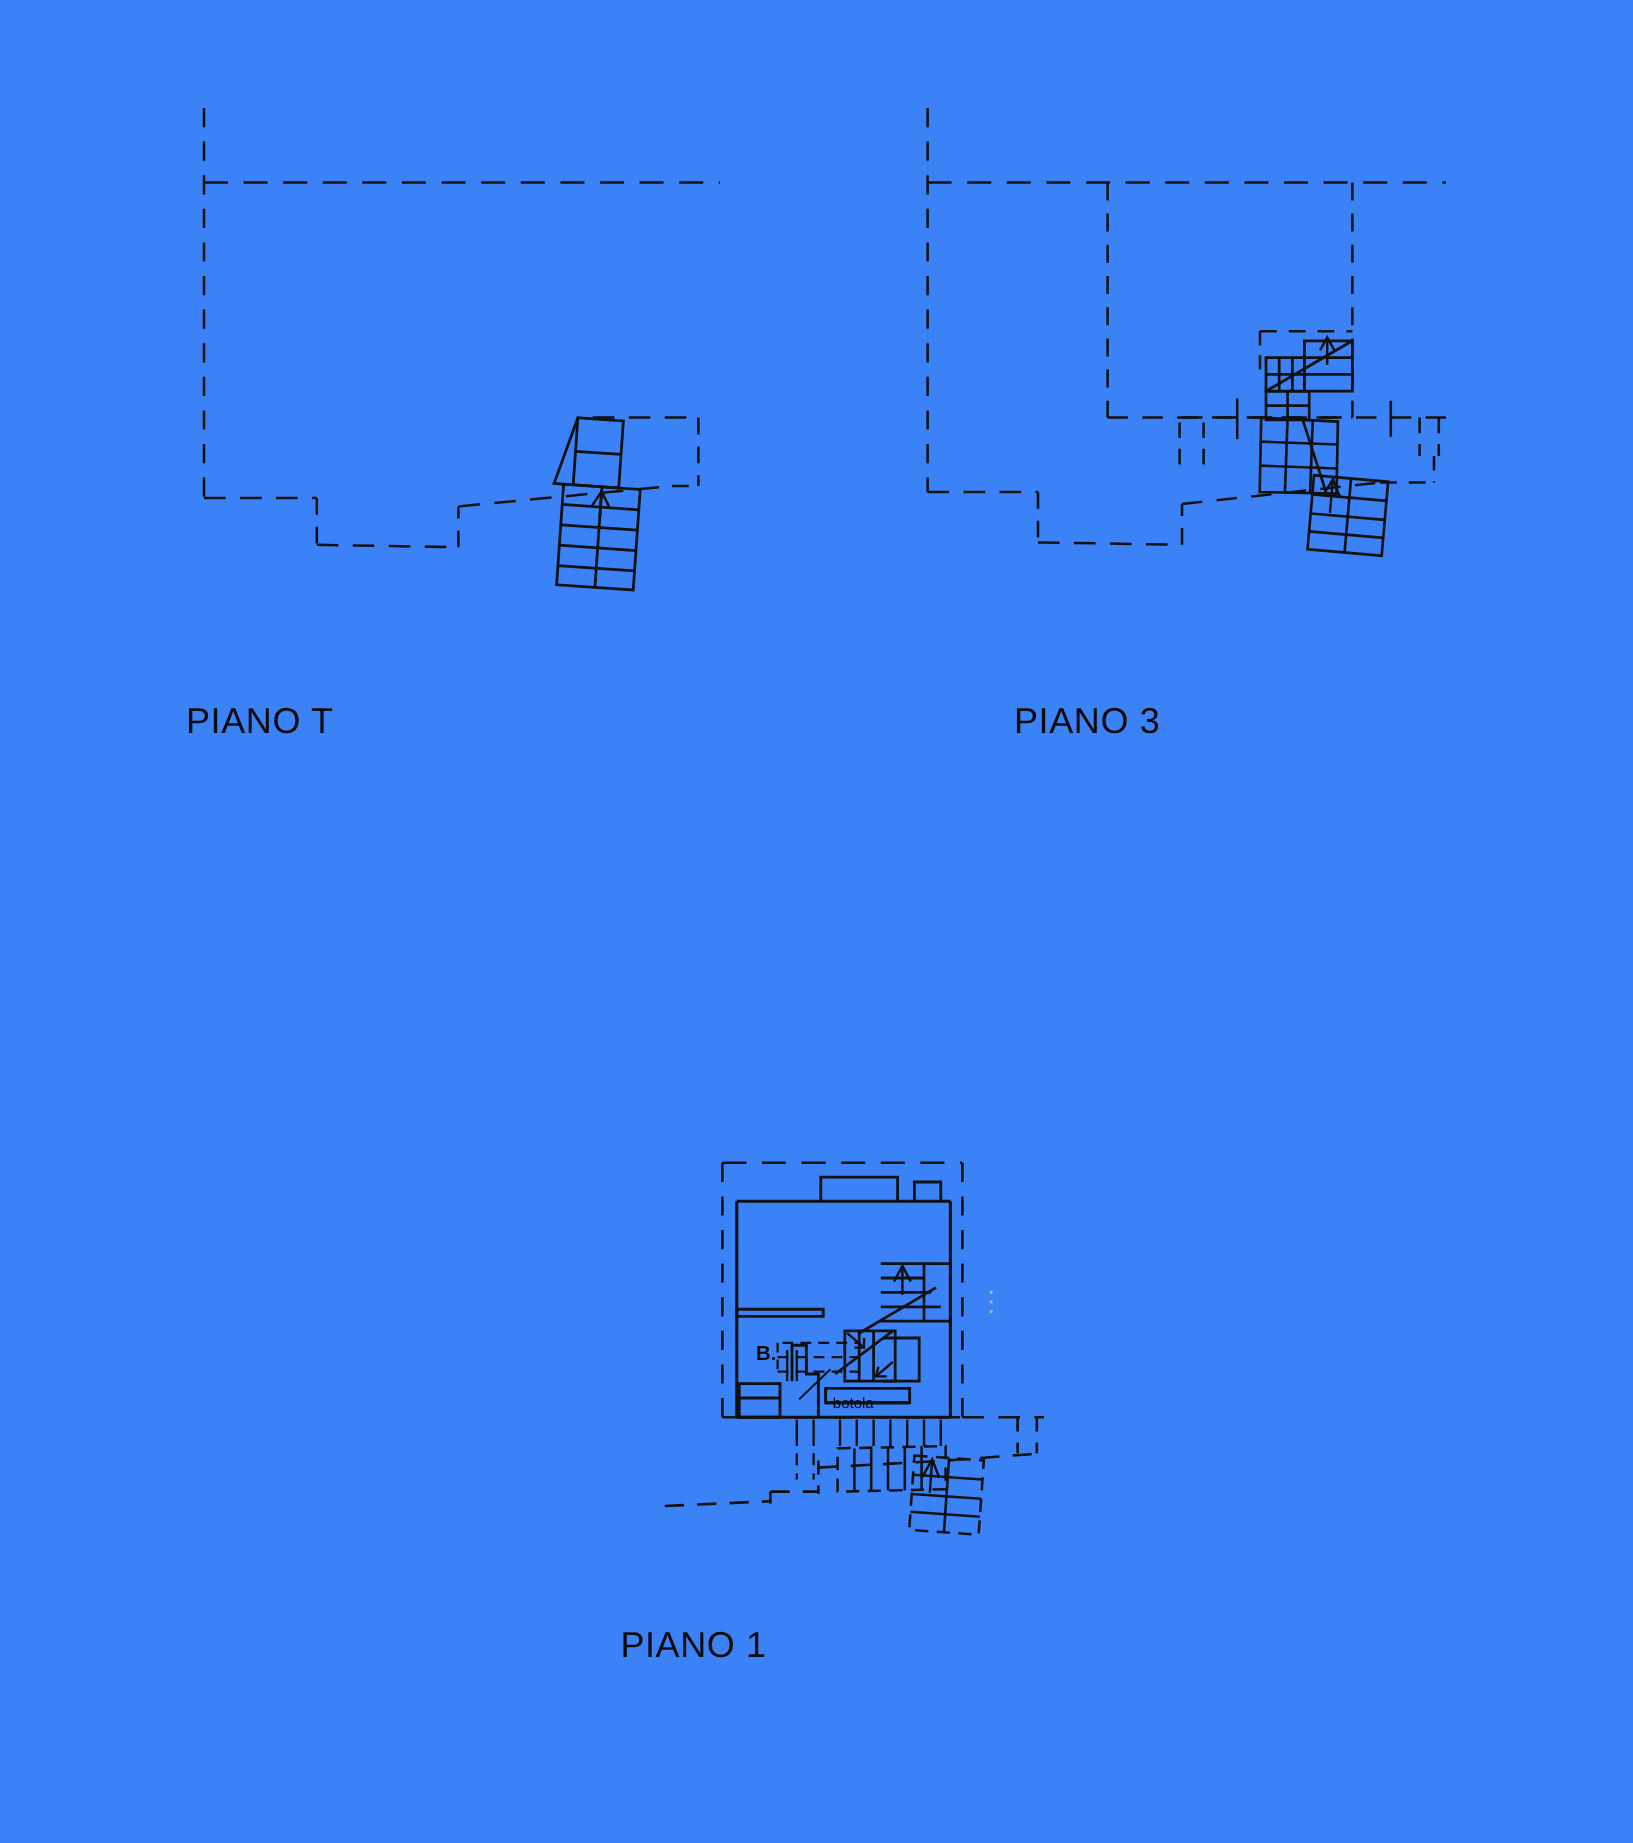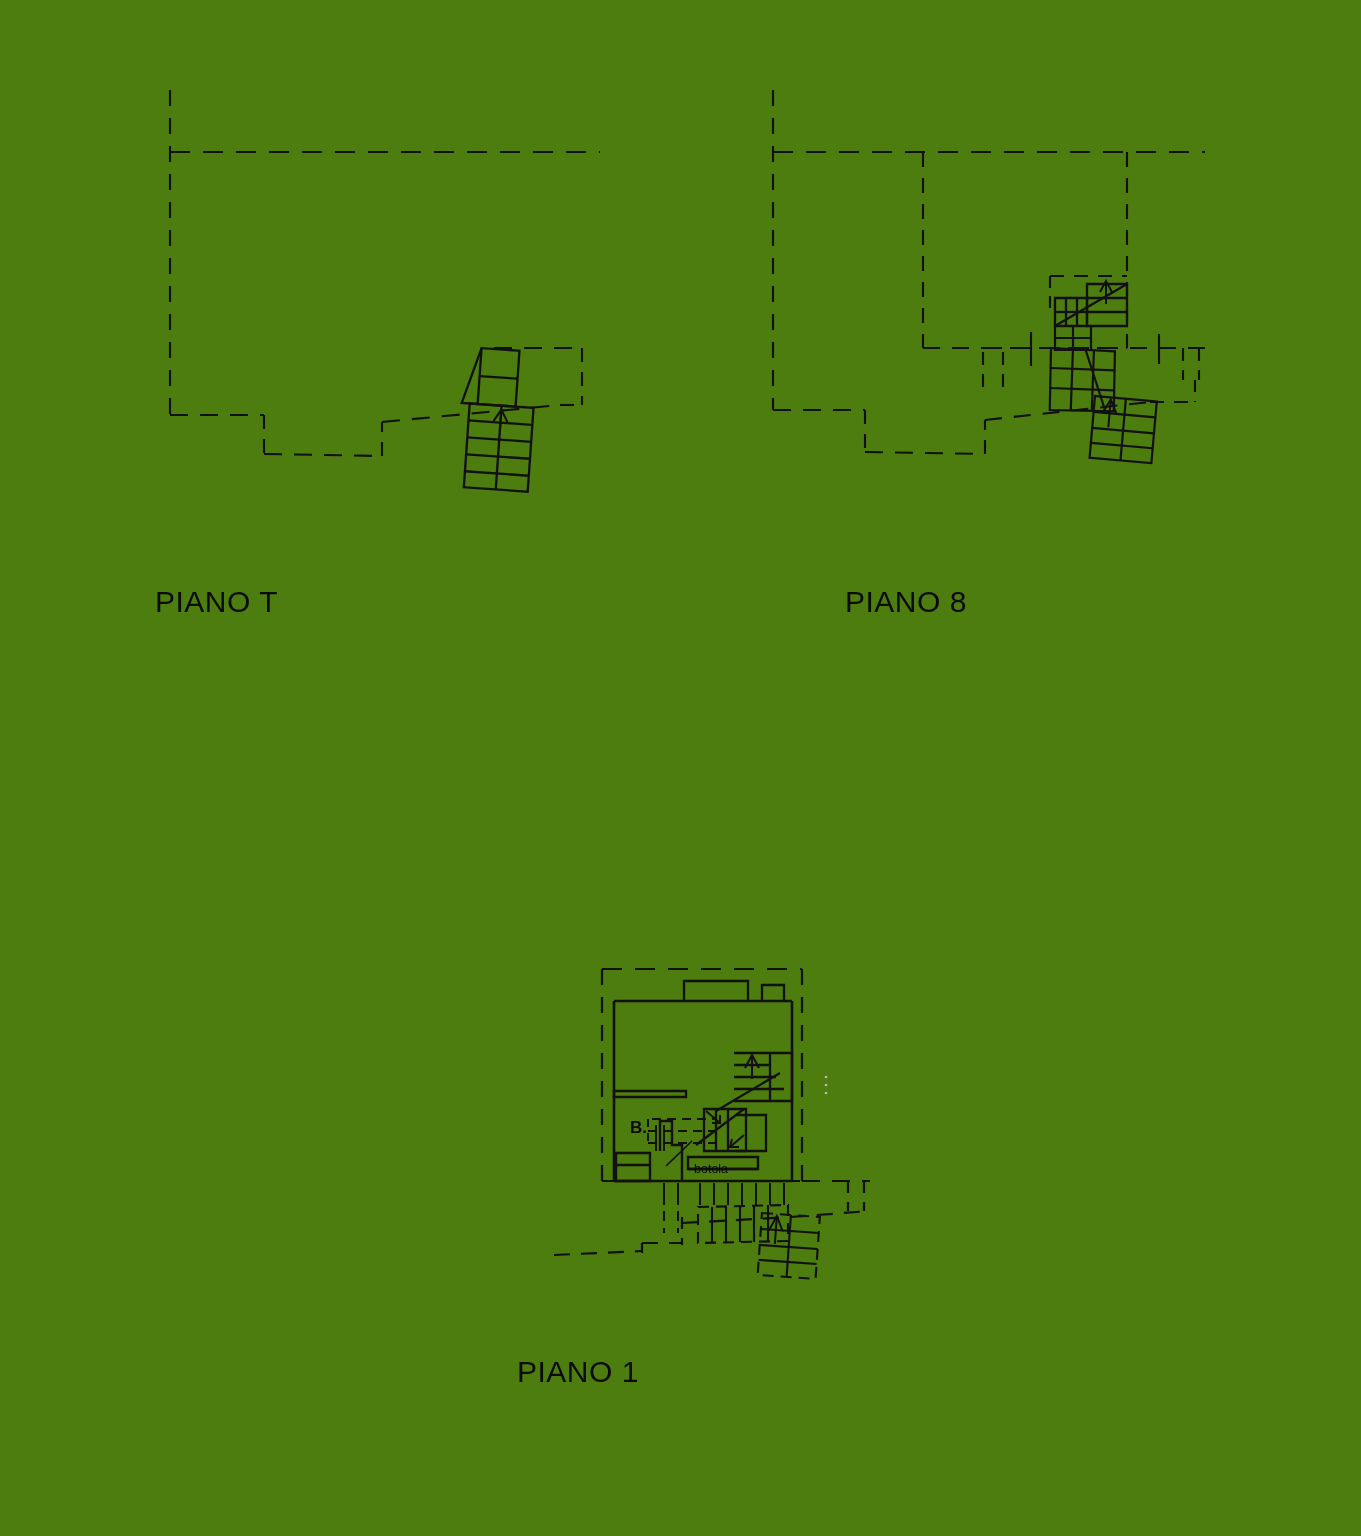--- a/index.html
+++ b/index.html
@@ -10,21 +10,21 @@
   body {
     width: 1361px;
     height: 1536px;
     position: relative;
     font-family: "Liberation Sans", sans-serif;
     overflow: hidden;
   }
   .sheet {
     position: absolute;
     inset: 0;
-    background: #4d7c0f;
+    background: #3b82f6;
     text-align: right;
   }
   .plan {
     position: absolute;
   }
   .plan svg {
     display: block;
     overflow: visible;
   }
   .plan-label {
@@ -191,21 +191,21 @@
           <path d="M0 47 L62 47"></path>
           <path d="M31 0 L31 62"></path>
         </g>
         <g fill="none" stroke="#111111" stroke-width="2.0">
           <path d="M16 30 L16 4"></path>
           <path d="M9 16 L16 2 L23 16"></path>
         </g>
       </g>
     </svg>
   </div>
-  <div class="plan-label" id="label-1">PIANO 8</div>
+  <div class="plan-label" id="label-1">PIANO 3</div>
 
   <div class="plan" id="plan-2">
     <svg width="400" height="350" viewBox="0 0 400 350">
 
       <g fill="none" stroke="#111111" stroke-width="2.2">
         <path d="M72 14 L272 14" stroke-dasharray="20 13"></path>
         <path d="M72 14 L72 226" stroke-dasharray="16 12"></path>
         <path d="M272 14 L272 226" stroke-dasharray="16 12"></path>
         <path d="M72 226 L272 226" stroke-dasharray="18 12"></path>
       </g>

